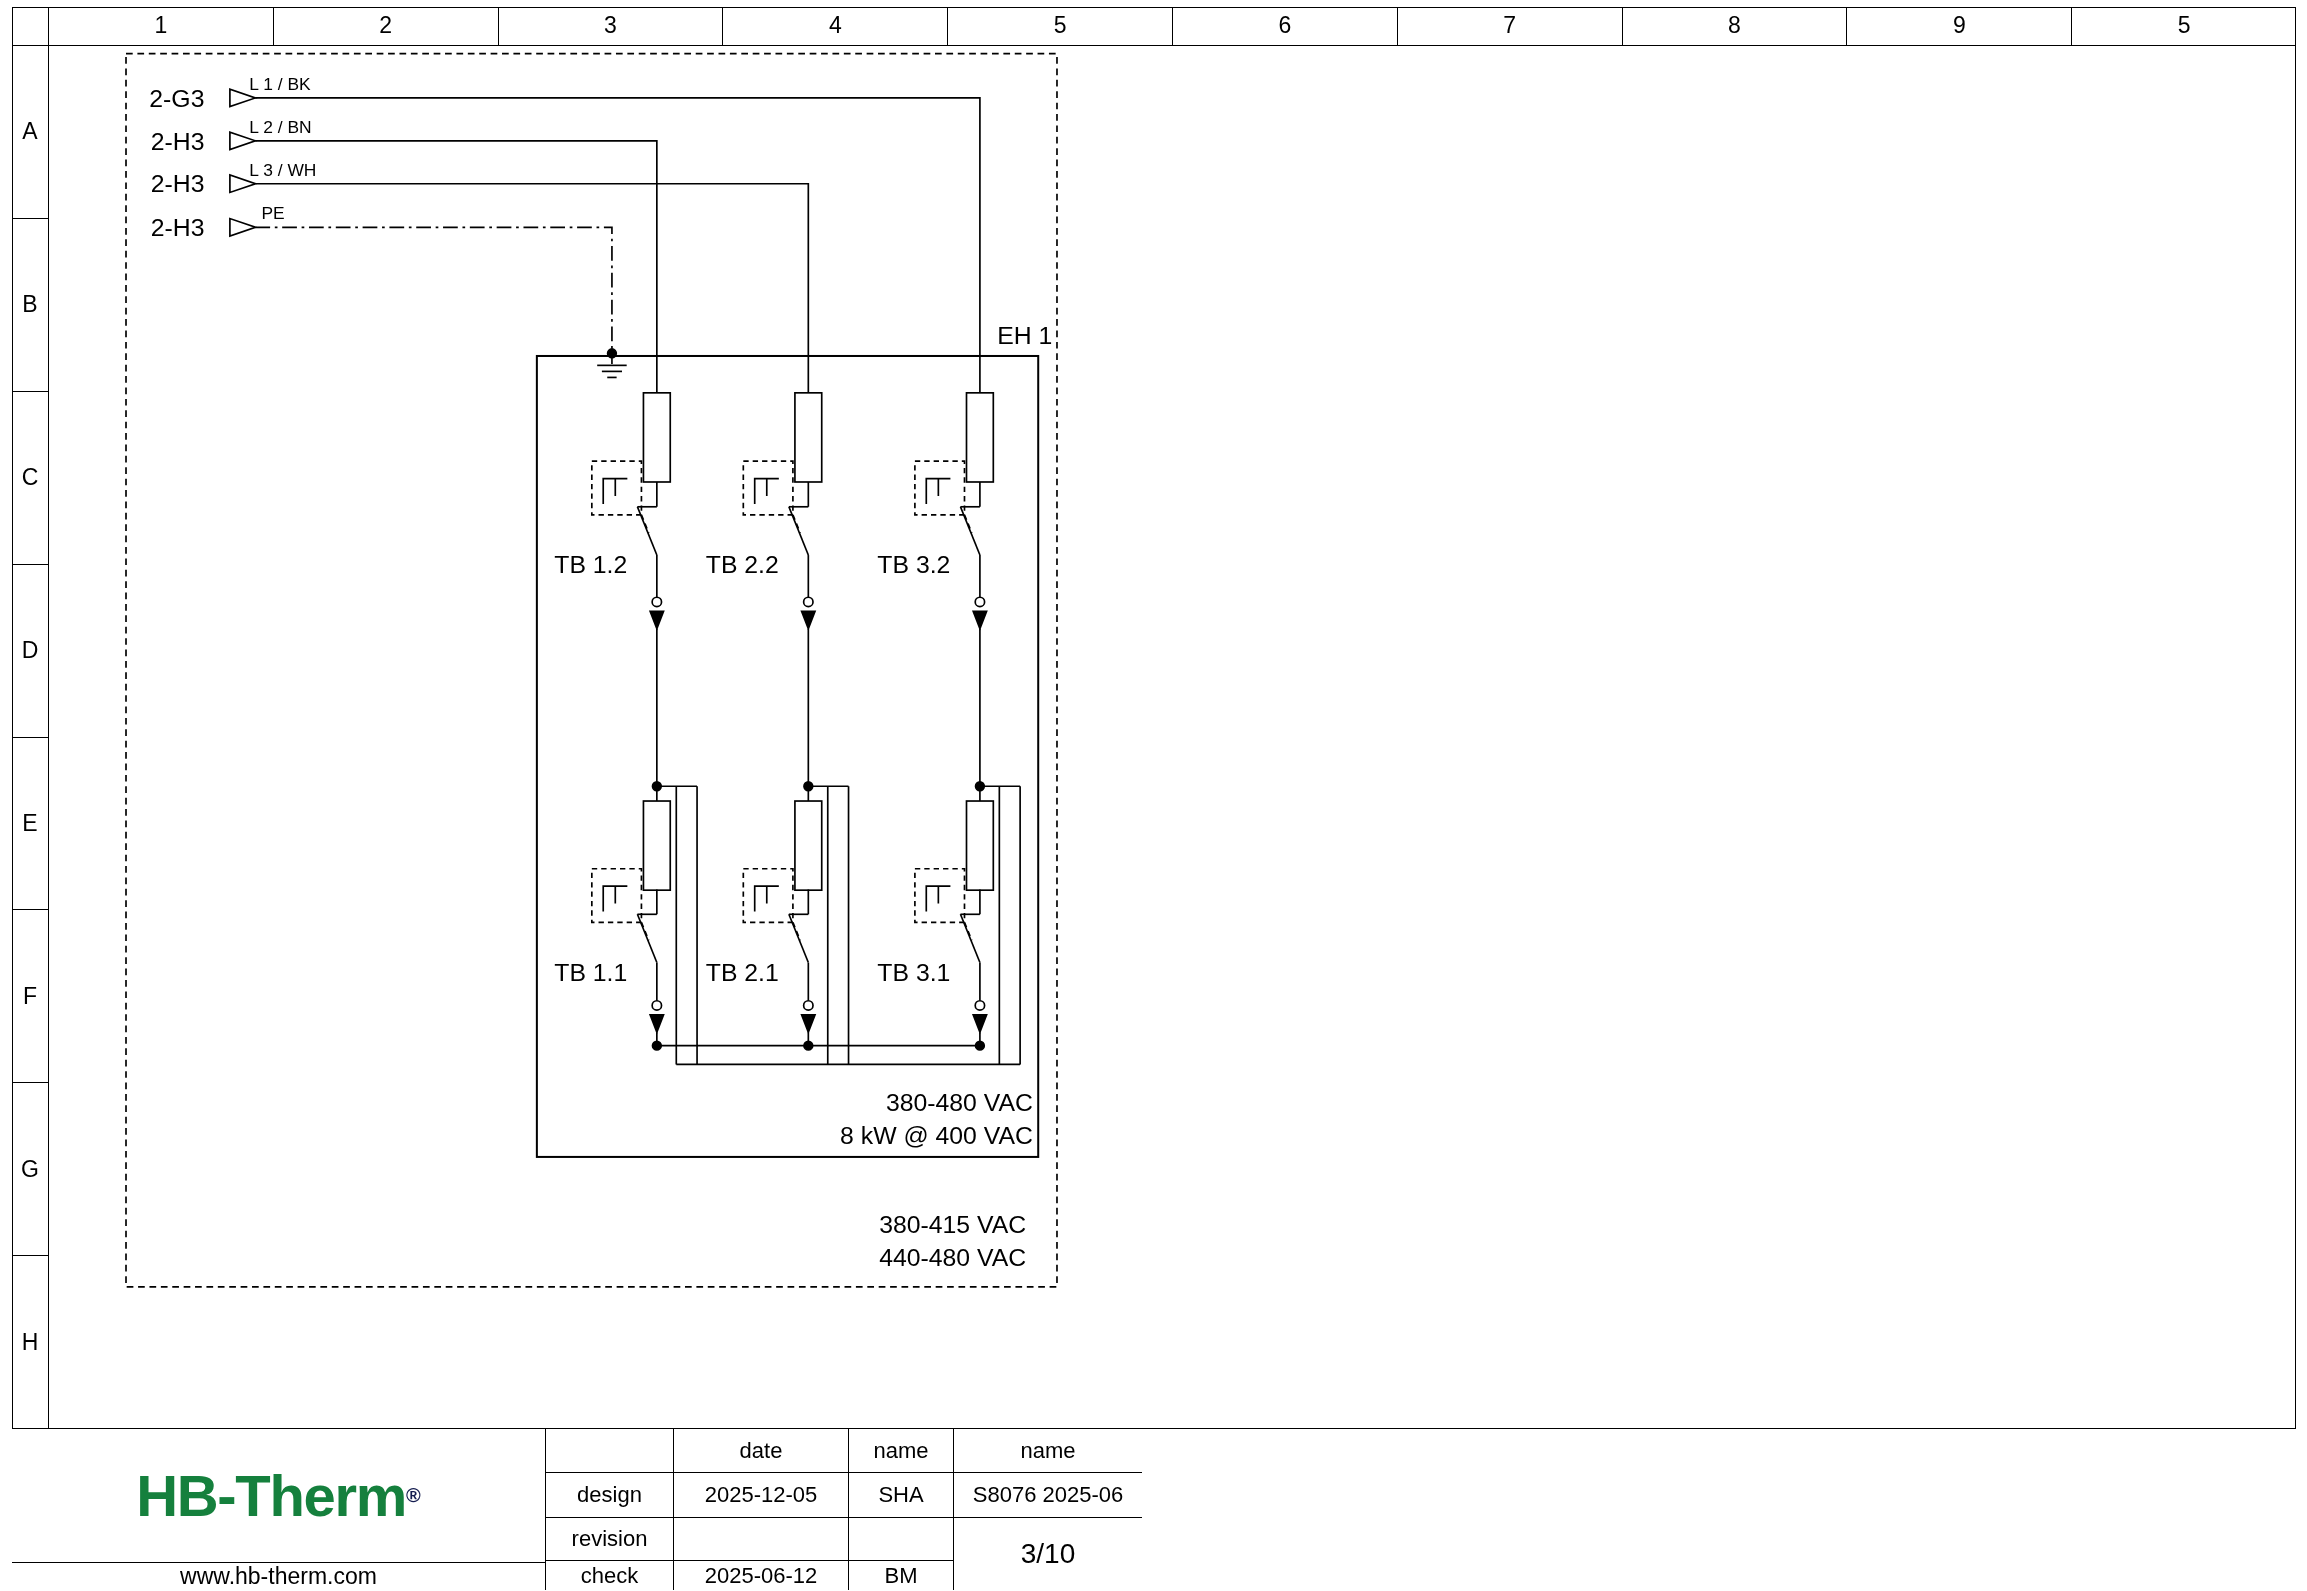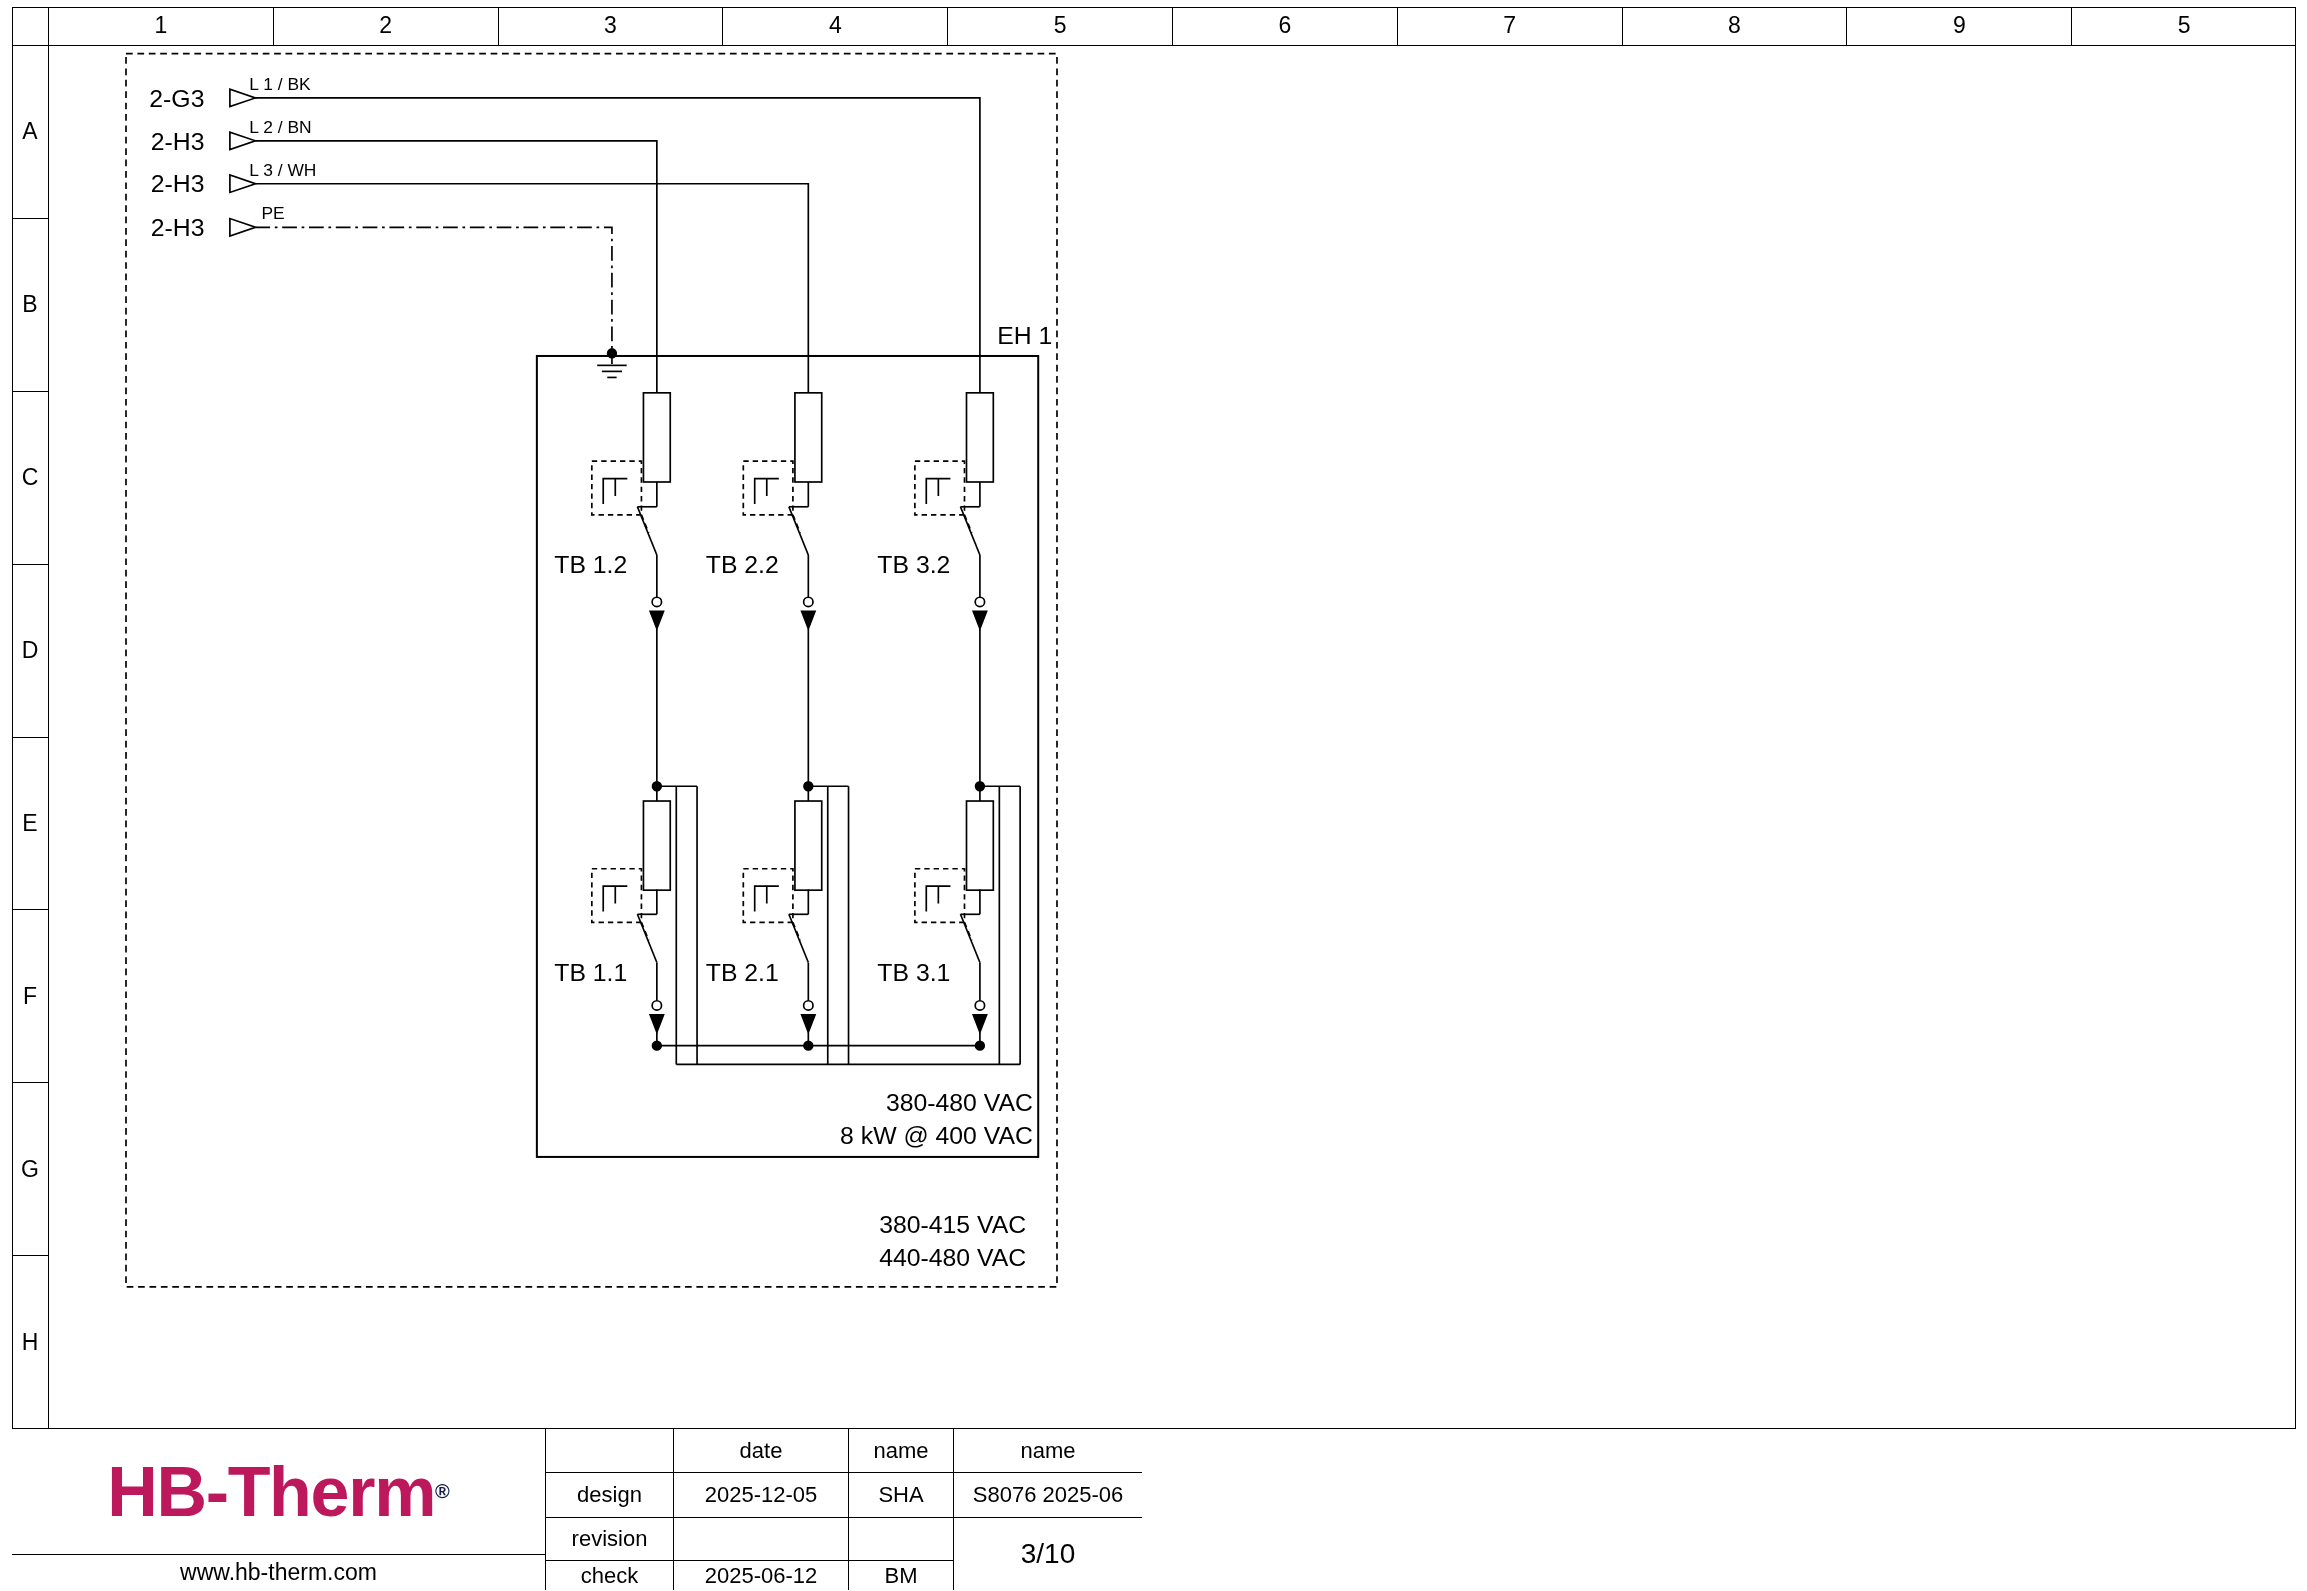--- a/index.html
+++ b/index.html
@@ -25,23 +25,23 @@
   .sheet-svg{position:absolute;left:0;top:0;}
   .sheet-svg text{font-family:"Liberation Sans",sans-serif;fill:#000;}
   .t37{font-size:37px;}
   .t26{font-size:26px;}
   
   .title-block{position:absolute;left:12px;top:1428px;width:2284px;height:162px;
     border-top:1.7px solid #000;box-sizing:border-box;display:flex;background:#fff;}
   .tb-logo{width:534px;border-right:1.7px solid #000;box-sizing:border-box;
     display:flex;flex-direction:column;}
   .logo-main{flex:1;display:flex;align-items:center;justify-content:center;}
-  .logo-text{font-weight:700;font-size:70px;letter-spacing:-1.3px;color:#be185d;}
+  .logo-text{font-weight:700;font-size:58px;letter-spacing:-1.3px;color:#15803d;}
   .logo-reg{font-size:20px;vertical-align:super;color:#141c4f;font-weight:700;}
-  .logo-web{height:36px;border-top:1.3px solid #000;box-sizing:border-box;
+  .logo-web{height:28px;border-top:1.3px solid #000;box-sizing:border-box;
     display:flex;align-items:center;justify-content:center;font-size:23px;}
   .tb-center{flex:1;display:flex;align-items:center;justify-content:center;
     font-size:25.5px;border-right:1.7px solid #000;box-sizing:border-box;}
   .tb-table{width:597px;display:grid;
     grid-template-columns:127px 175px 105px 189px;
     grid-template-rows:43px 45px 43px auto;}
   .tc{display:flex;align-items:center;justify-content:center;font-size:22px;
     box-sizing:border-box;text-align:right;}
   .bl{border-left:1.3px solid #000;}
   .bt{border-top:1.3px solid #000;}

